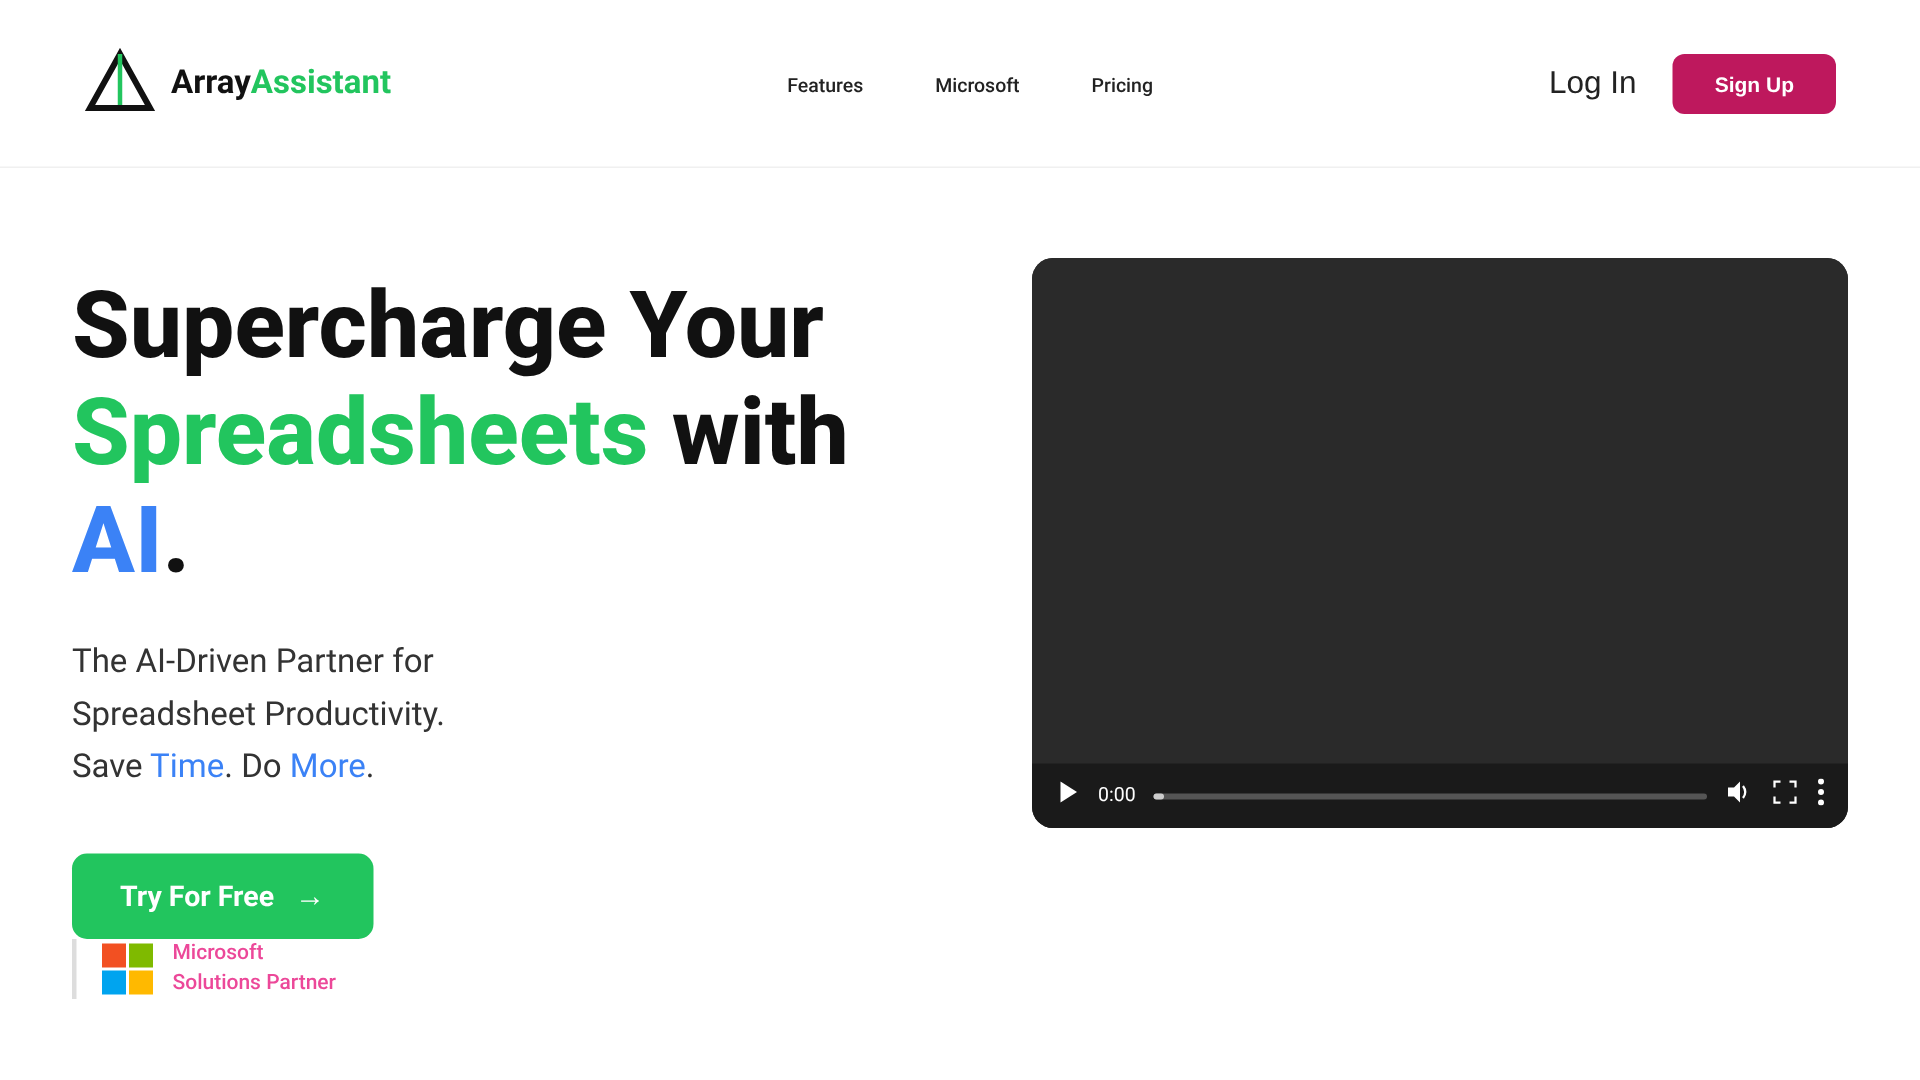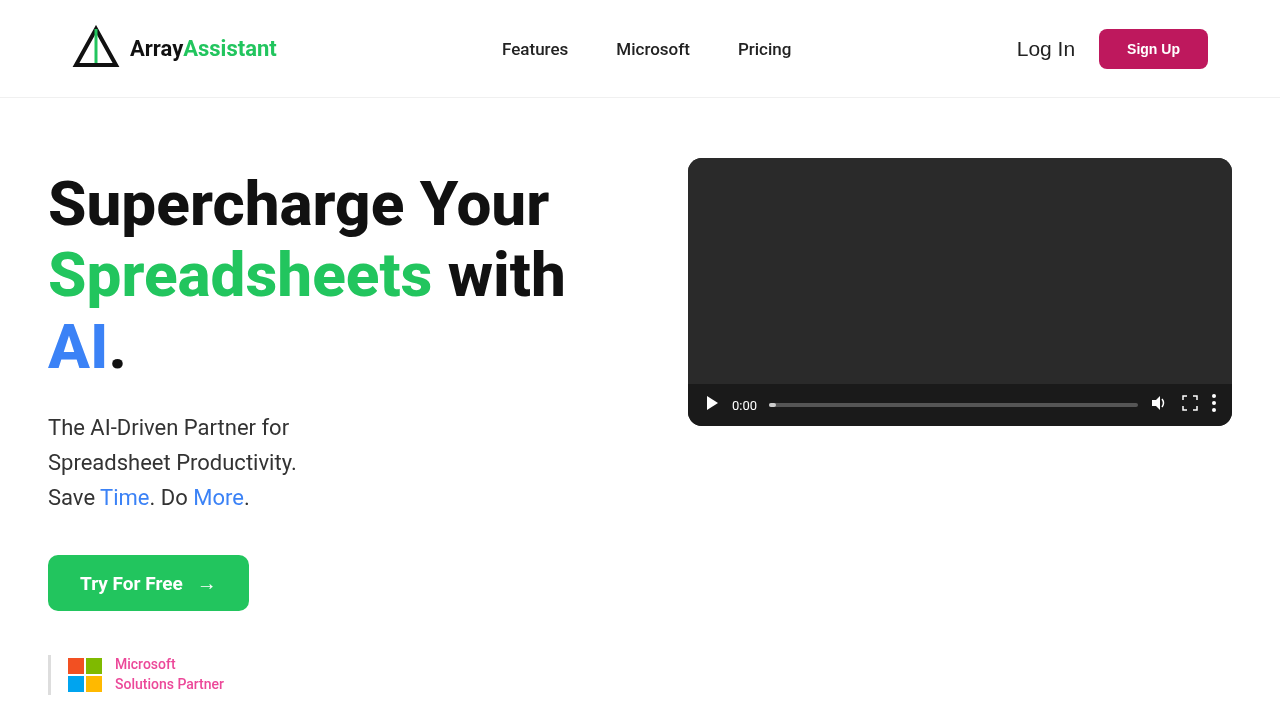--- a/index.html
+++ b/index.html
@@ -14,22 +14,22 @@
       width: 1280px;
       height: 720px;
       overflow: hidden;
     }
 
     
     .navbar {
       display: flex;
       align-items: center;
       justify-content: space-between;
-      padding: 0 72px;
-      height: 98px;
+      padding: 0 56px;
+      height: 112px;
       border-bottom: 1px solid #f0f0f0;
     }
 
     .navbar-logo {
       display: flex;
       align-items: center;
       gap: 10px;
     }
 
     .logo-icon {
@@ -50,21 +50,21 @@
     .navbar-nav {
       display: flex;
       align-items: center;
       gap: 48px;
       list-style: none;
     }
 
     .navbar-nav a {
       text-decoration: none;
       color: #222;
-      font-size: 17px;
+      font-size: 13px;
       font-weight: 500;
       margin-top: 26px;
     }
 
     .navbar-actions {
       display: flex;
       align-items: center;
       gap: 24px;
     }
 
@@ -142,21 +142,20 @@
       gap: 14px;
       background: #22c55e;
       color: #fff;
       border: none;
       border-radius: 10px;
       padding: 16px 32px;
       font-size: 19px;
       font-weight: 700;
       cursor: pointer;
       text-decoration: none;
-      margin-bottom: 44px;
     }
 
     .btn-try .arrow {
       font-size: 20px;
     }
 
     .microsoft-badge {
       display: flex;
       align-items: center;
       gap: 12px;
@@ -175,21 +174,21 @@
       line-height: 1.4;
       font-weight: 500;
     }
 
     
     .hero-video {
       flex: 1;
       border-radius: 14px;
       overflow: hidden;
       background: #2a2a2a;
-      height: 268px;
+      height: 380px;
       position: relative;
       display: flex;
       flex-direction: column;
     }
 
     .video-body {
       flex: 1;
       background: #2a2a2a;
     }
 

